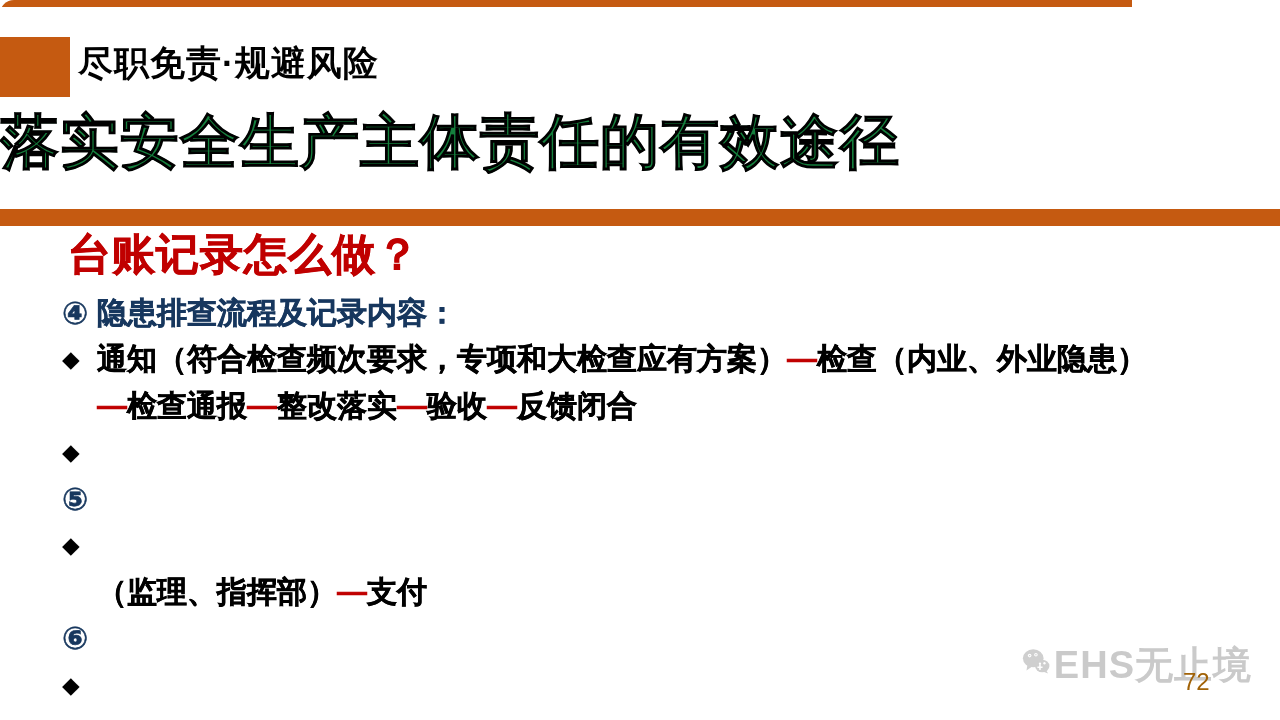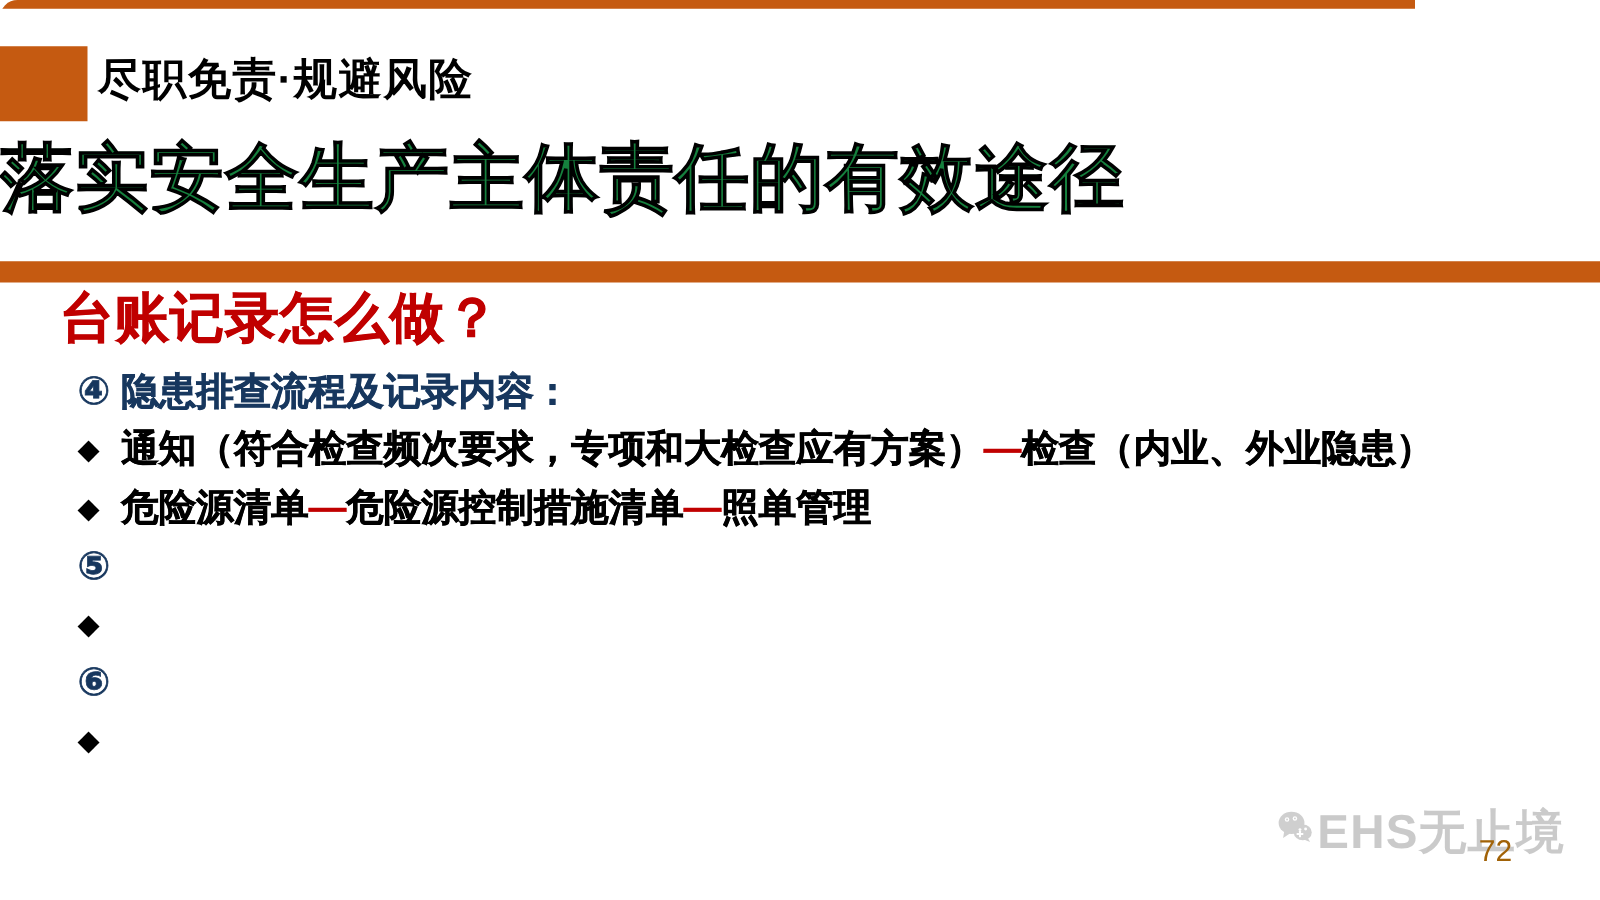--- a/index.html
+++ b/index.html
@@ -28,21 +28,21 @@
     position:absolute;left:0;top:103px;width:1280px;margin:0;
     font-size:59px;font-weight:900;color:#15803d;
     letter-spacing:1px;white-space:nowrap;
     -webkit-text-stroke:1px #000;
   }
   .band{
     position:absolute;left:0;top:209px;width:1280px;height:17px;
     background:var(--orange,#C55A11);
   }
   .heading{
-    position:absolute;left:48px;top:226px;margin:0;
+    position:absolute;left:68px;top:226px;margin:0;
     font-size:43px;font-weight:800;color:var(--red,#C00000);
     letter-spacing:1px;white-space:nowrap;
     -webkit-text-stroke:0.7px var(--red,#C00000);
   }
   .body{
     position:absolute;left:62px;top:290px;width:1205px;
   }
   .line{
     position:relative;height:46.5px;
     display:flex;align-items:center;
@@ -88,29 +88,34 @@
 
   <div class="body">
       <div class="line num">
         <span class="marker">④</span>
         <span class="txt"><span>隐患排查流程及记录内容：</span></span>
       </div>
       <div class="line bullet">
         <span class="marker">◆</span>
         <span class="txt"><span>通知（符合检查频次要求，专项和大检查应有方案）</span><span class="red-dash">—</span><span>检查（内业、外业隐患）</span></span>
       </div>
+      <div class="line wrap">
+        <span class="txt"><span class="red-dash">—</span><span>检查通报</span><span class="red-dash">—</span><span>整改落实</span><span class="red-dash">—</span><span>验收</span><span class="red-dash">—</span><span>反馈闭合</span></span>
+      </div>
       <div class="line bullet">
         <span class="marker">◆</span>
-        <span class="txt"><span>危险源清单</span><span class="red-dash">—</span><span>危险源控制措施清单</span><span class="red-dash">—</span><span>照单管理</span></span>
       </div>
       <div class="line num">
         <span class="marker">⑤</span>
       </div>
       <div class="line bullet">
         <span class="marker">◆</span>
+      </div>
+      <div class="line wrap">
+        <span class="txt"><span>（监理、指挥部）</span><span class="red-dash">—</span><span>支付</span></span>
       </div>
       <div class="line num">
         <span class="marker">⑥</span>
       </div>
       <div class="line bullet">
         <span class="marker">◆</span>
       </div>
     </div>
 
   <div class="watermark">

